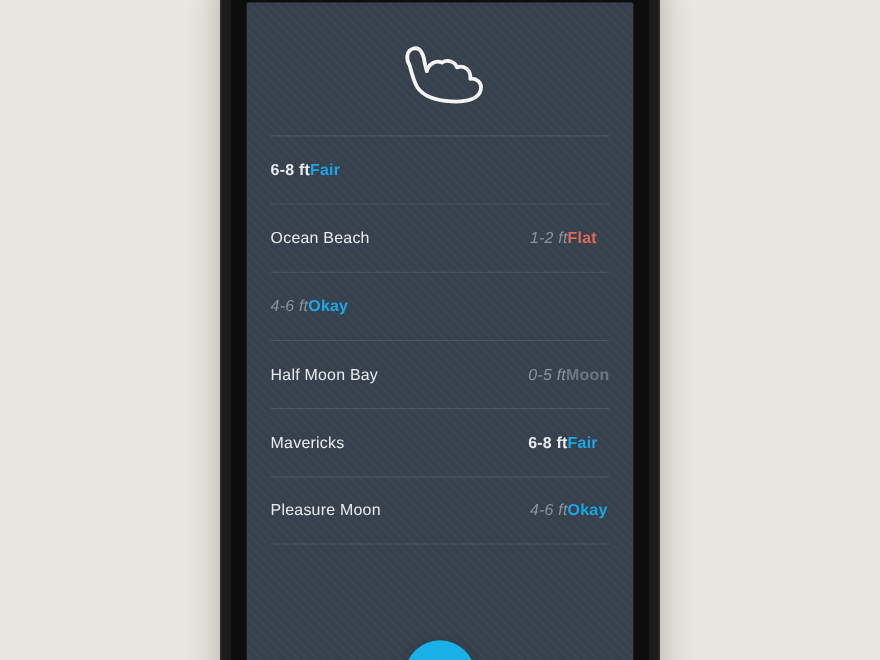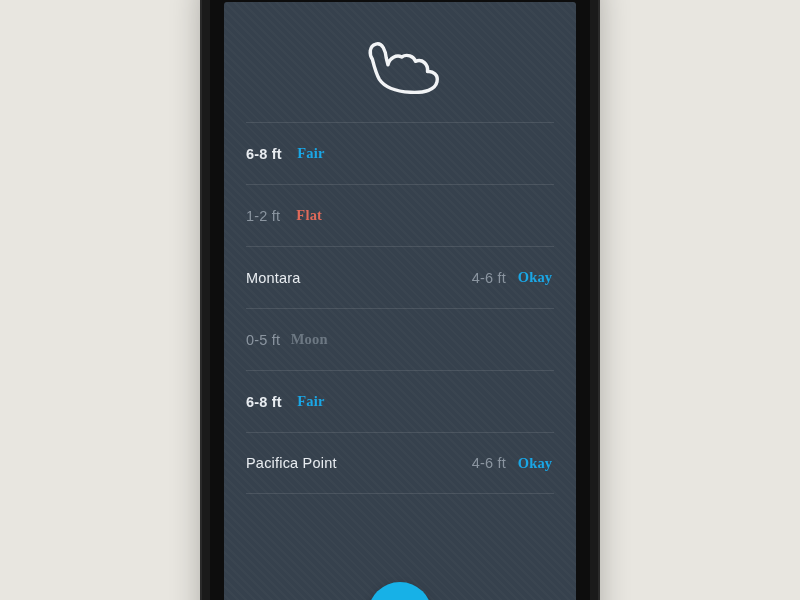--- a/index.html
+++ b/index.html
@@ -64,23 +64,23 @@
     display: flex;
     align-items: center;
     height: 62px;
     border-top: 1px solid rgba(255,255,255,0.10);
     font-size: 14.5px;
     letter-spacing: 0.2px;
     cursor: pointer;
   }
   .row:last-child { border-bottom: 1px solid rgba(255,255,255,0.10); }
   .spot-name { flex: 1; color: #e9edf1; font-weight: 500; }
-  .height { color: #e9edf1; font-weight: 600; margin-right: 10px; white-space: nowrap; }
-  .height.dim { color: #8b95a0; font-weight: 500; }
-  .cond { font-weight: 600; min-width: 38px; text-align: center; font-family: Liberation Serif, serif; }
+  .height { color: #e9edf1; font-weight: 600; white-space: nowrap; }
+  .height.dim { color: #8b95a0; font-weight: 500; font-style: italic; }
+  .cond { font-weight: 600; min-width: 38px; text-align: left; }
   .cond-fair { color: #1aa7e6; }
   .cond-okay { color: #1aa7e6; }
   .cond-poor { color: #e06a5a; }
   .cond-flat { color: #6d7883; }
 
   .fab {
     position: absolute;
     bottom: -16px;
     left: 50%;
     transform: translateX(-50%);
@@ -121,38 +121,40 @@
           </svg>
         </span>
       </div>
 
       <div class="list" id="spot-list">
           <div class="row">
             <span class="height">6-8 ft</span>
             <span class="cond cond-fair">Fair</span>
           </div>
           <div class="row">
+            <span class="spot-name">Ocean Beach</span>
             <span class="height dim">1-2 ft</span>
             <span class="cond cond-poor">Flat</span>
           </div>
           <div class="row">
-            <span class="spot-name">Montara</span>
             <span class="height dim">4-6 ft</span>
             <span class="cond cond-okay">Okay</span>
           </div>
           <div class="row">
+            <span class="spot-name">Half Moon Bay</span>
             <span class="height dim">0-5 ft</span>
             <span class="cond cond-flat">Moon</span>
           </div>
           <div class="row">
+            <span class="spot-name">Mavericks</span>
             <span class="height">6-8 ft</span>
             <span class="cond cond-fair">Fair</span>
           </div>
           <div class="row">
-            <span class="spot-name">Pacifica Point</span>
+            <span class="spot-name">Pleasure Moon</span>
             <span class="height dim">4-6 ft</span>
             <span class="cond cond-okay">Okay</span>
           </div>
         </div>
 
       <div class="fab">
         <span>
           <svg viewBox="0 0 24 24" stroke="#ffffff" stroke-width="2.4" stroke-linecap="round">
             <line x1="12" y1="4" x2="12" y2="20"></line>
             <line x1="4" y1="12" x2="20" y2="12"></line>

